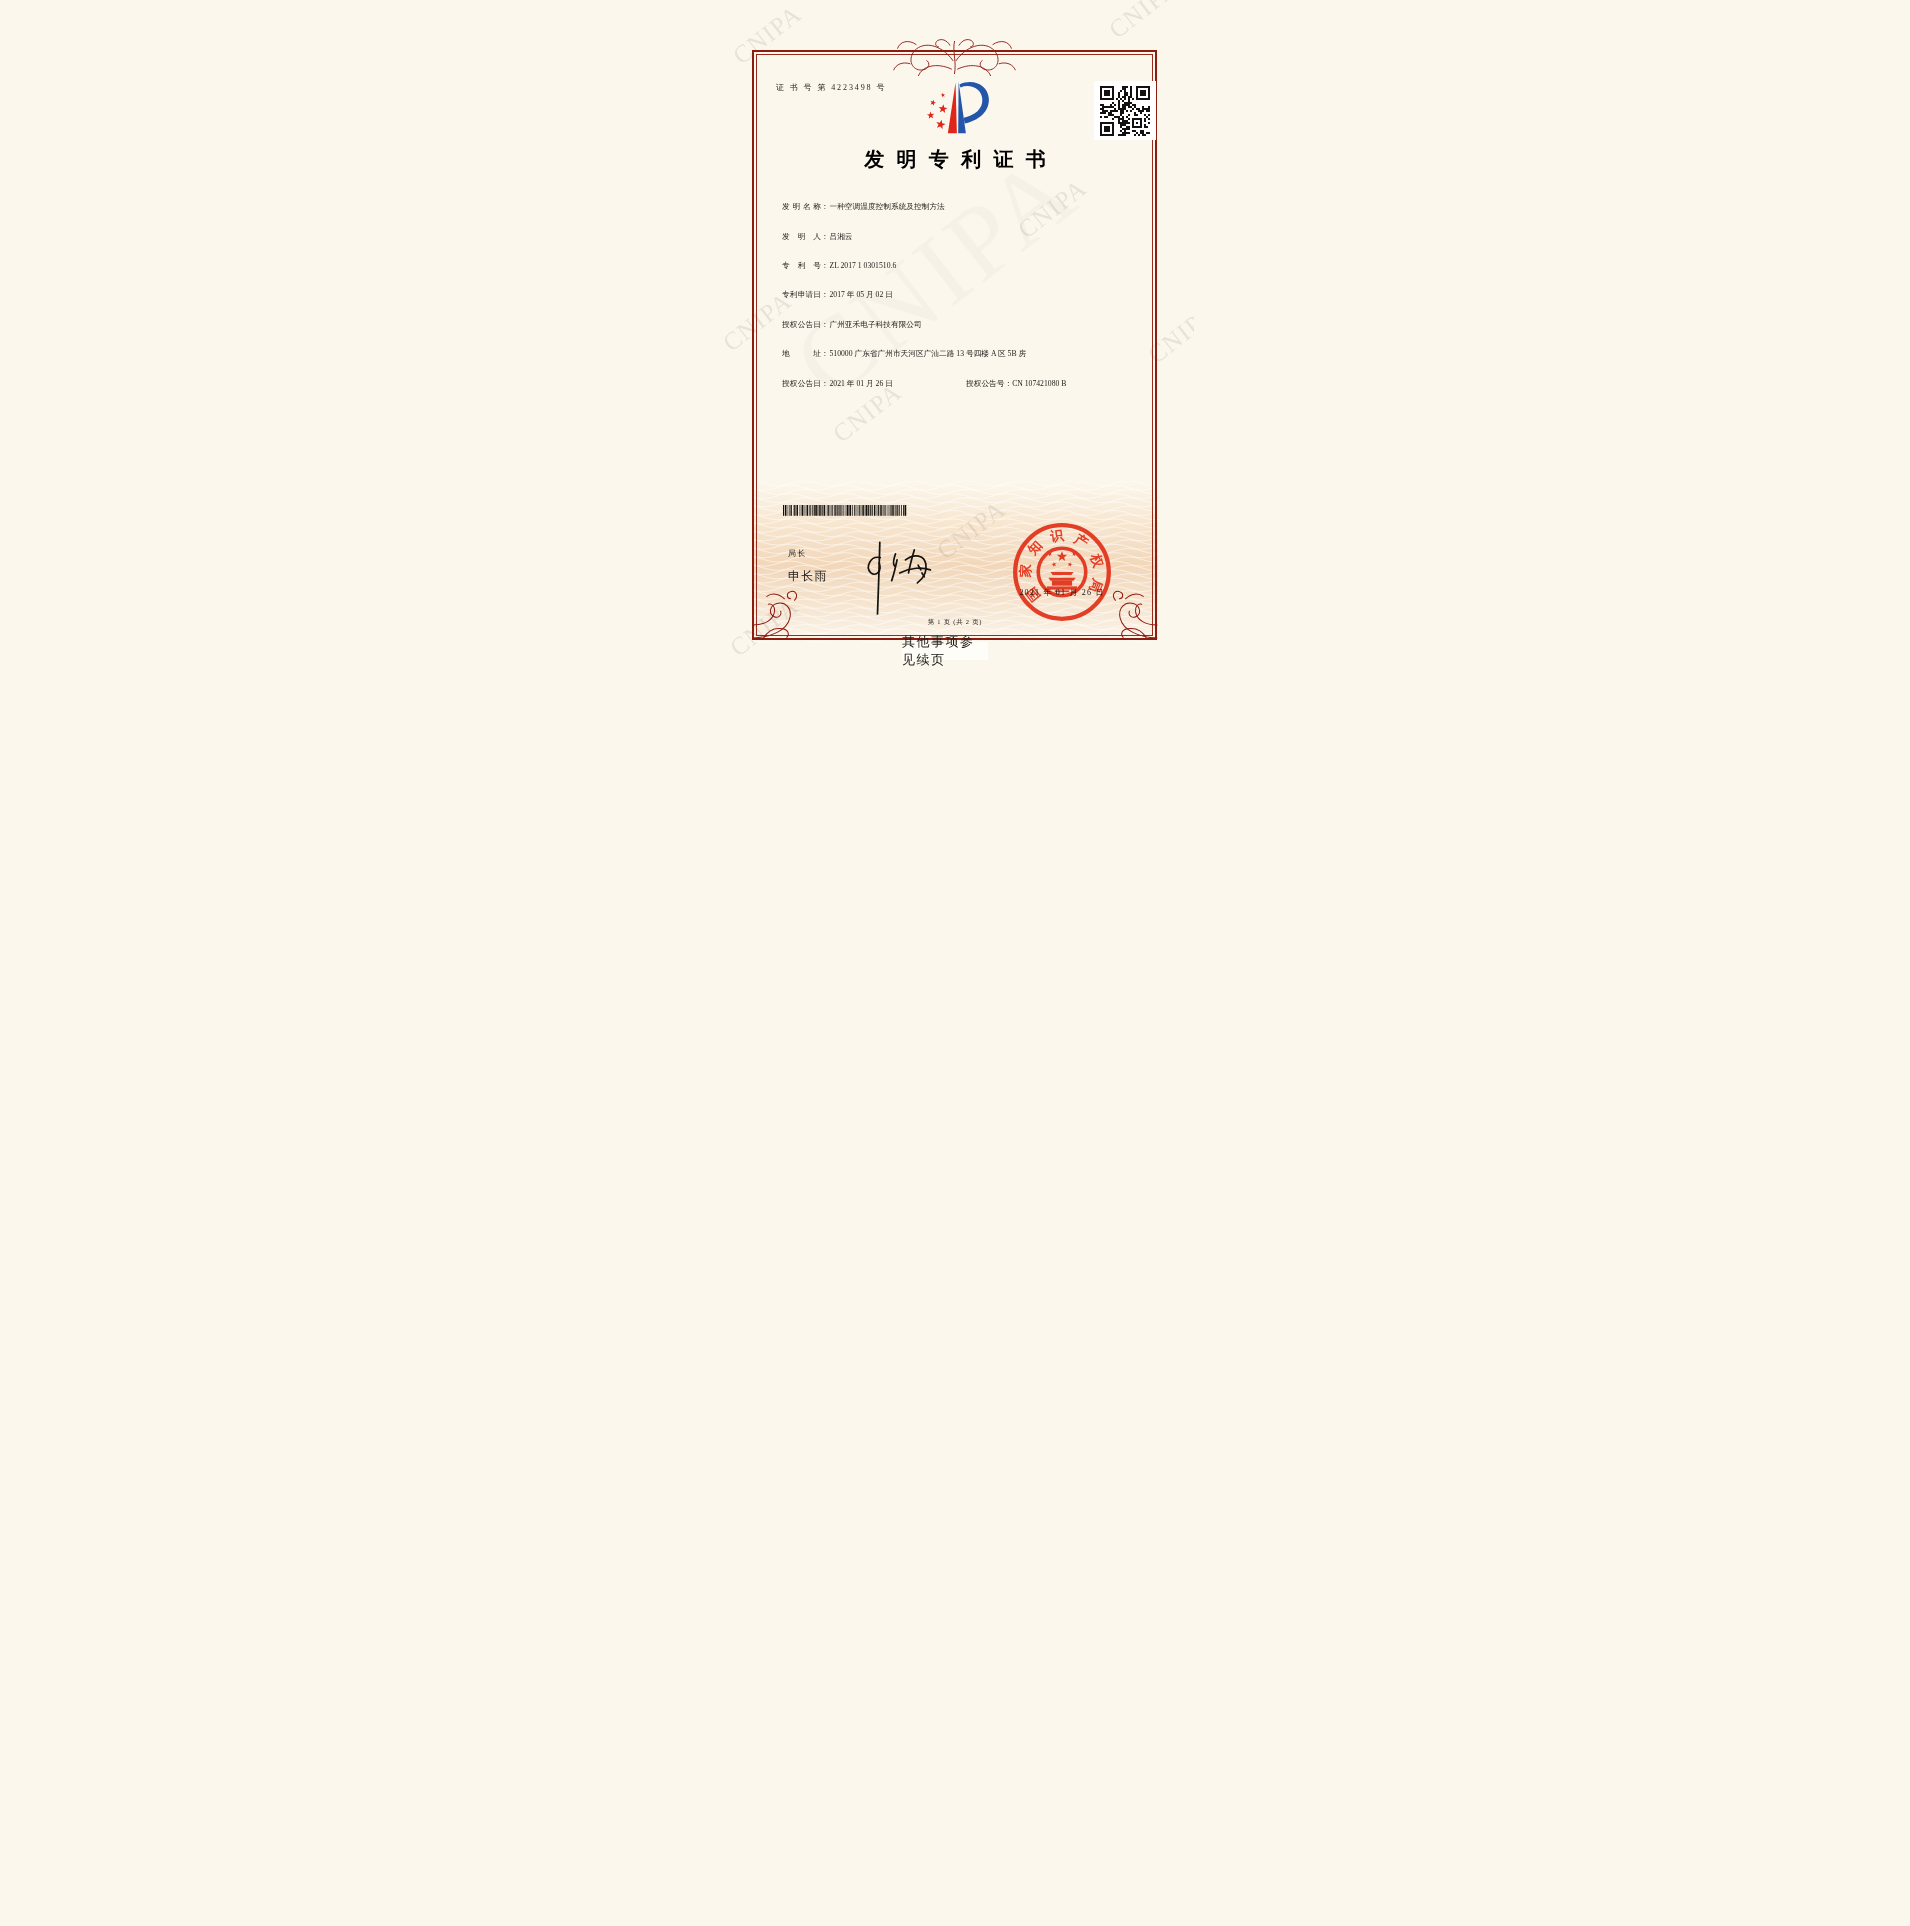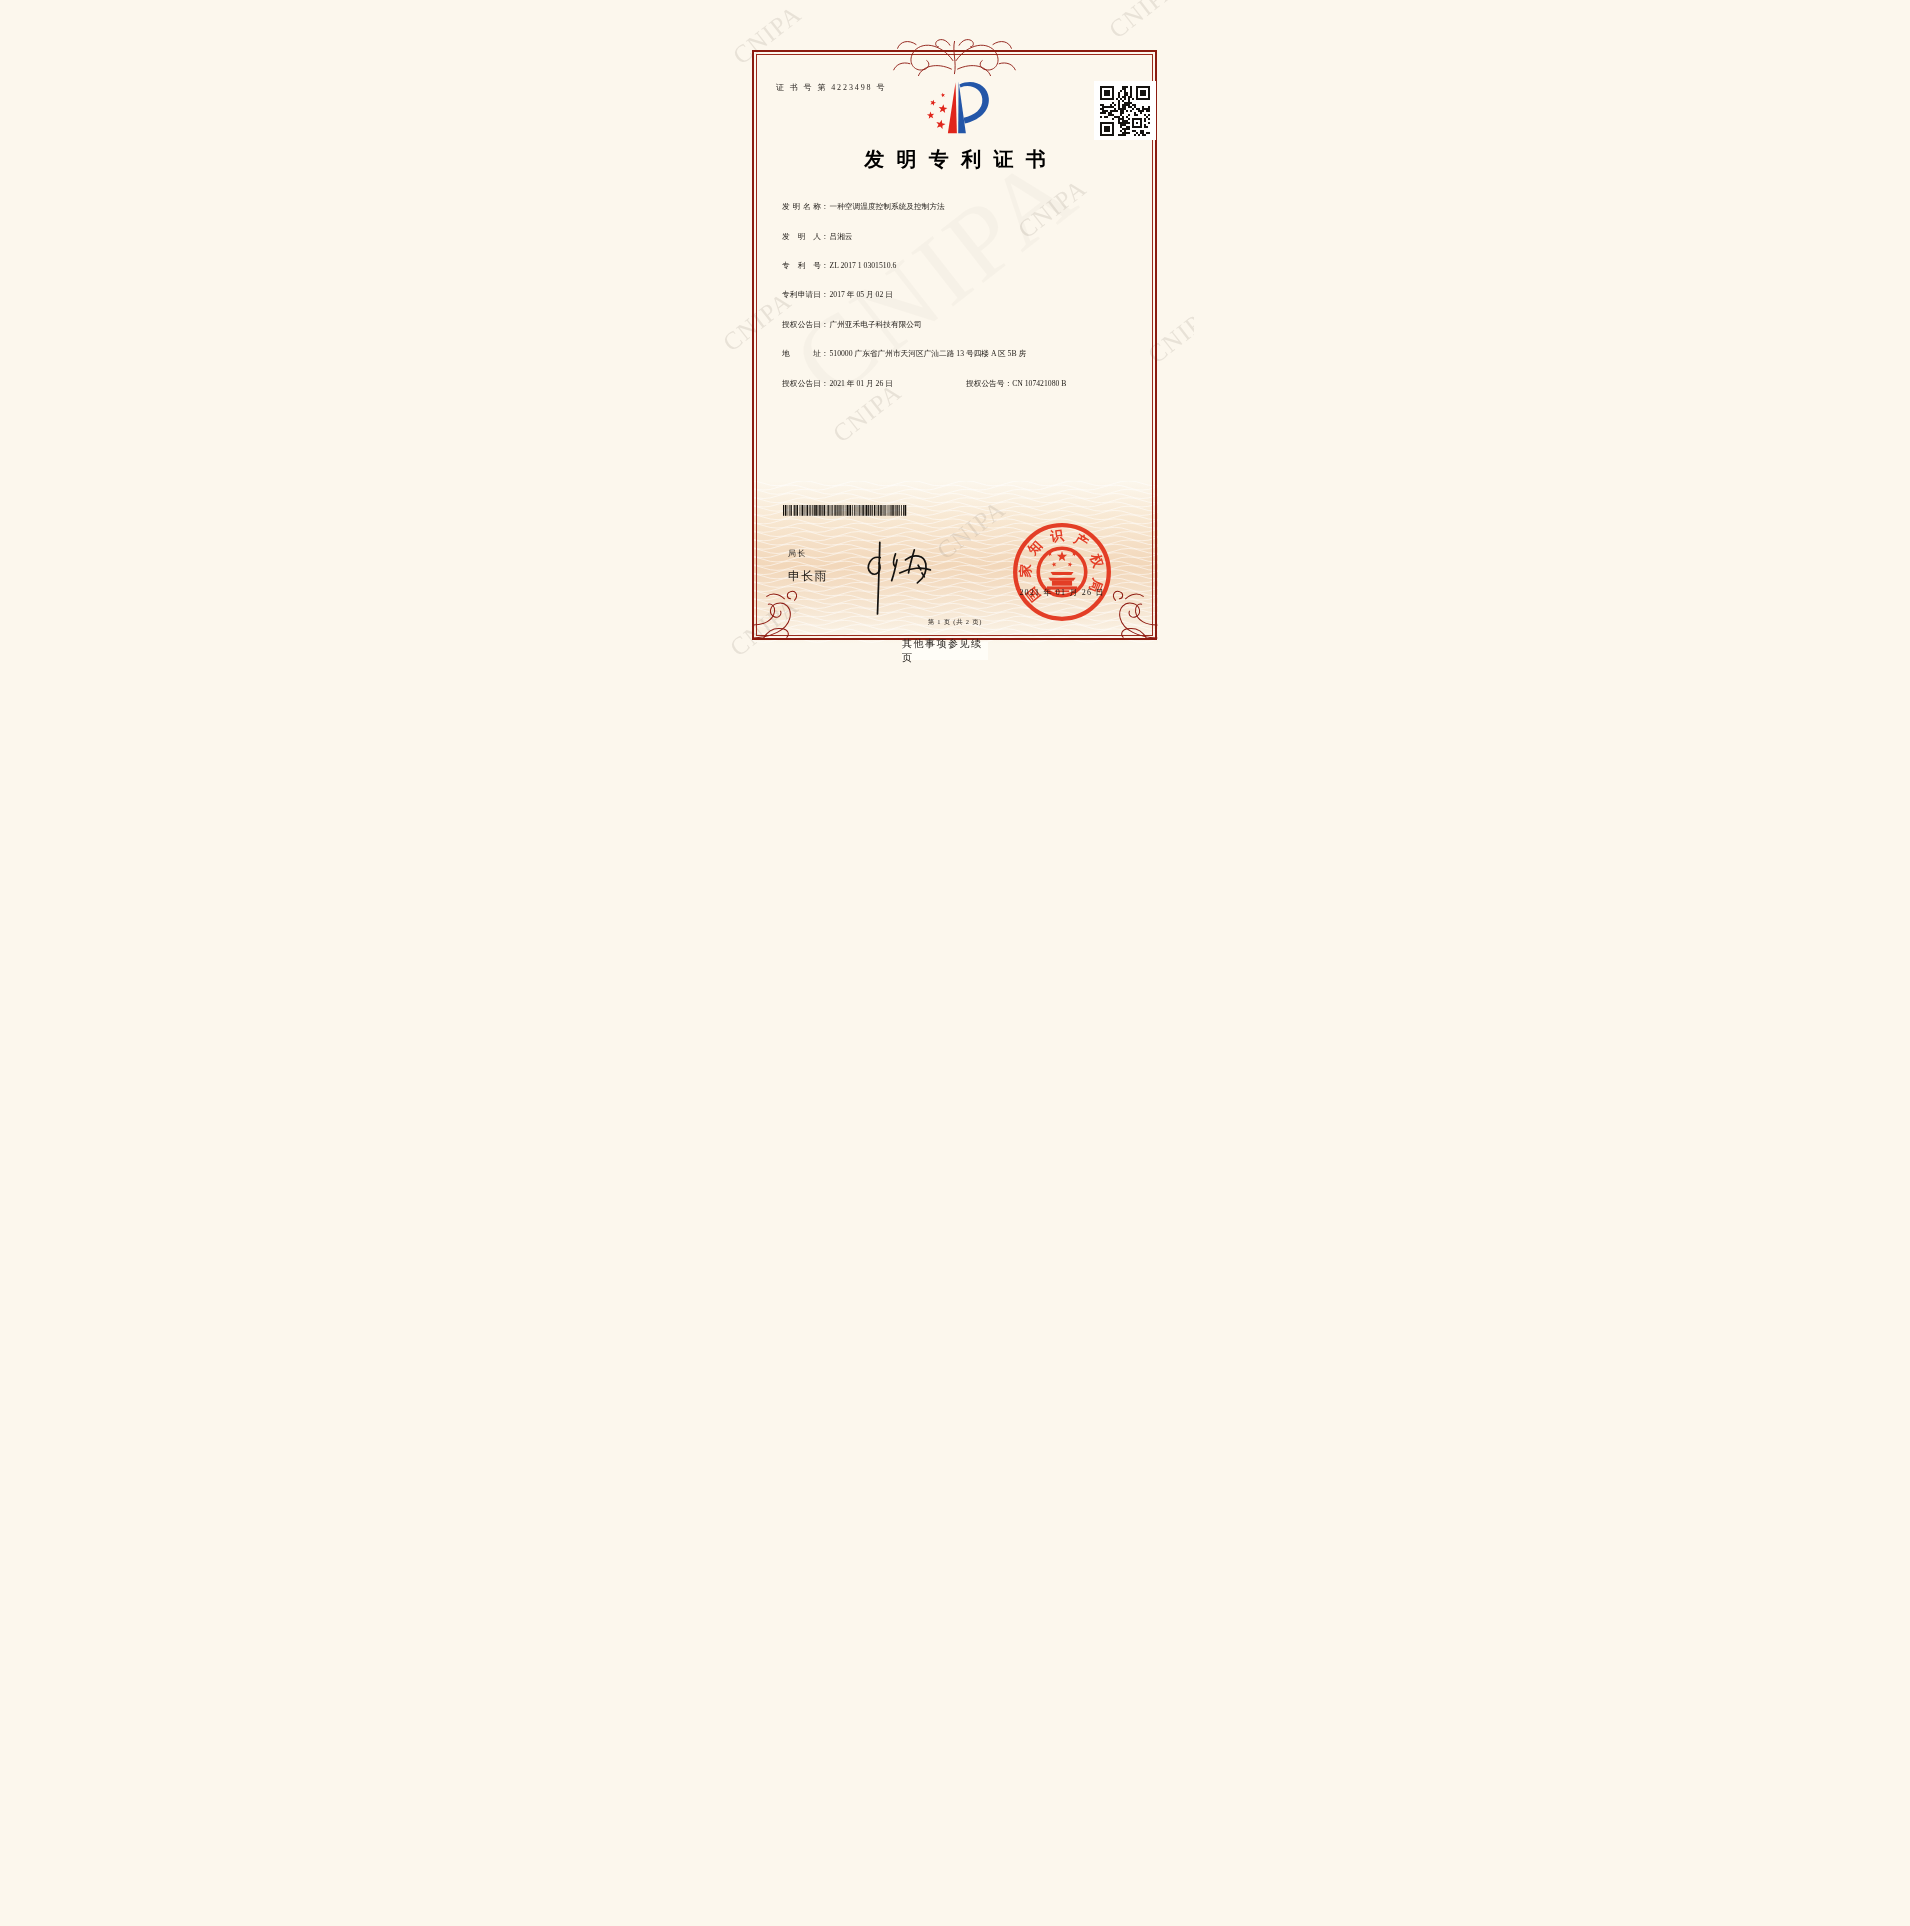--- a/index.html
+++ b/index.html
@@ -56,21 +56,21 @@
   #director-title{position:absolute;left:72px;top:548px;font-size:8px;letter-spacing:1.2px;z-index:4;}
   #director-name{position:absolute;left:72px;top:568px;font-size:12px;letter-spacing:1.2px;z-index:4;}
   #signature{position:absolute;left:127px;top:535px;z-index:4;}
   #seal{position:absolute;left:292px;top:518px;width:108px;height:108px;z-index:5;}
   #seal-date{position:absolute;left:288px;top:587px;width:116px;text-align:center;font-size:8px;
       letter-spacing:1.2px;color:#181410;z-index:6;}
   #page-info{position:absolute;left:0;width:100%;top:618px;text-align:center;font-size:6.4px;
       letter-spacing:0.8px;z-index:4;}
   #footer-box{position:absolute;left:186px;top:642px;width:86px;height:17.7px;background:#fffdf7;
       z-index:4;display:flex;align-items:center;justify-content:center;}
-  #footer-note{font-size:10px;letter-spacing:1.5px;font-family:Liberation Serif, serif;}
+  #footer-note{font-size:13px;letter-spacing:1.5px;font-family:Liberation Serif, serif;}
 </style>
 </head>
 <body>
 
 <div id="page">
 
   <span class="wm" style="left:11.6px;top:21px">CNIPA</span>
   <span class="wm" style="left:388px;top:-5.4px">CNIPA</span>
   <span class="wm" style="left:297px;top:195px">CNIPA</span>
   <span class="wm" style="left:2.3px;top:308px">CNIPA</span>

